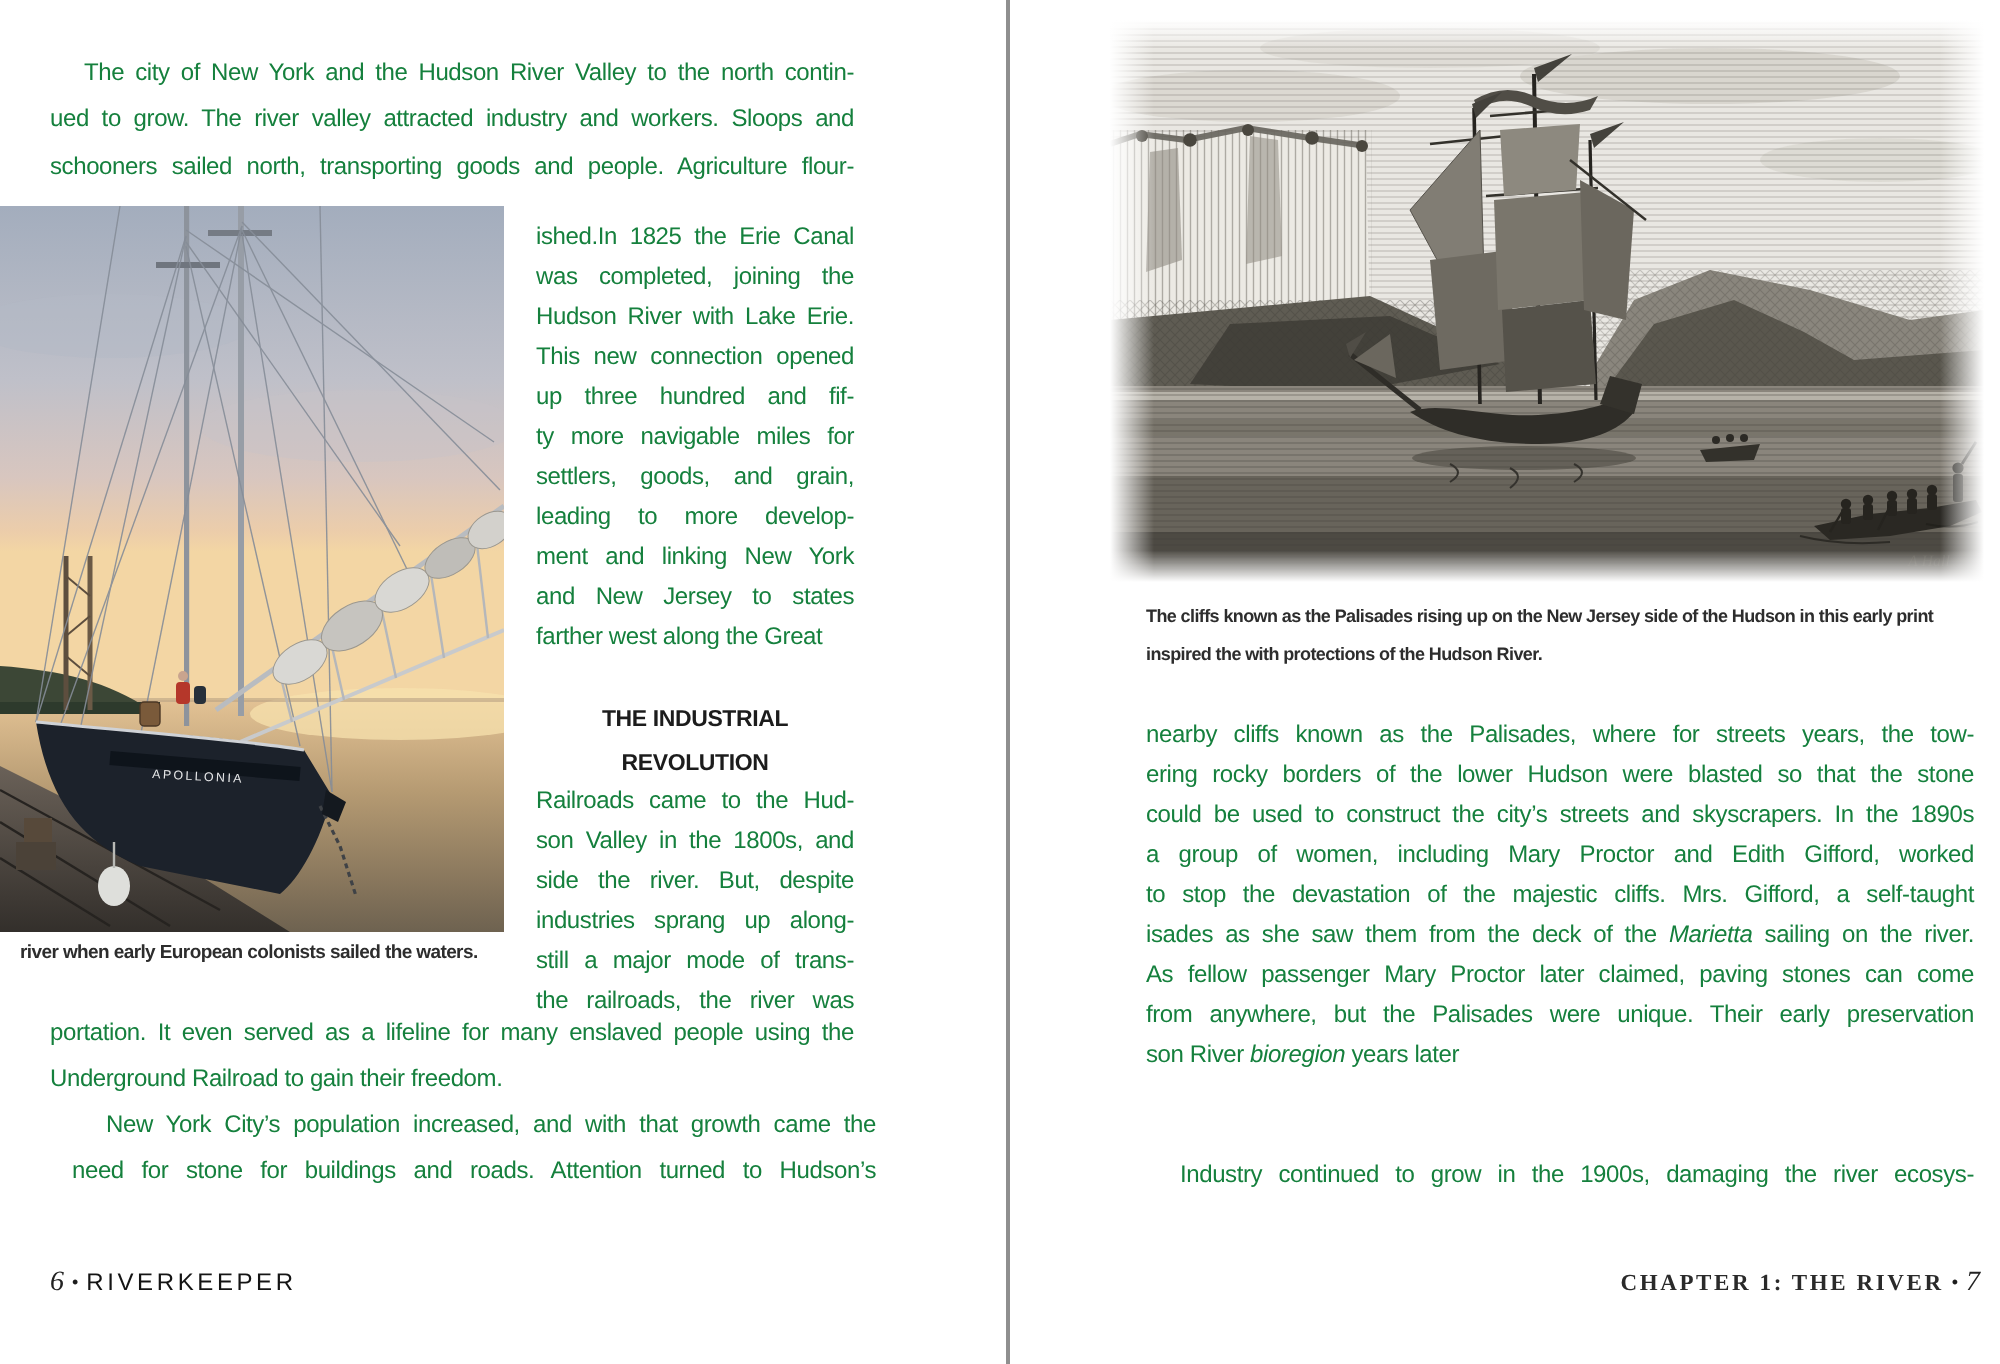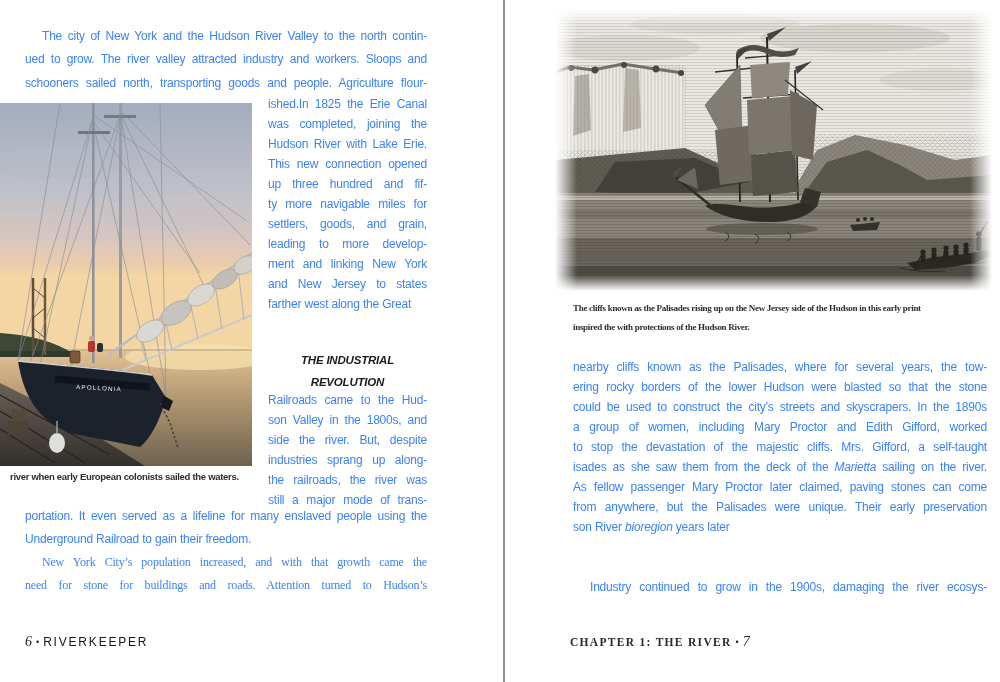--- a/index.html
+++ b/index.html
@@ -7,40 +7,40 @@
     width:1000px;height:682px;position:relative;background:#ffffff;
     font-family:"Liberation Sans", sans-serif;color:#3b3b3b;overflow:hidden;
   }
   .abs{position:absolute;}
   
   #gutter{left:503px;top:0;width:1.5px;height:682px;background:#8f8f8f;}
   
   .lines .tl{display:block;text-align:justify;text-align-last:justify;letter-spacing:-0.2px;}
   .lines.last-left .tl:last-child{text-align-last:left;}
   .lines.left .tl{text-align:left;text-align-last:left;}
-  .lines.center .tl{text-align:center;text-align-last:center;font-style:italic;}
+  .lines.center .tl{text-align:center;text-align-last:center;}
   .lines.indent .tl:first-child{text-indent:17px;}
-  .body-txt{font-size:12px;color:#3b82f6;}
+  .body-txt{font-size:12px;color:#15803d;}
   .lh23 .tl{line-height:23.4px;height:23.4px;}
   .lh20 .tl{line-height:20px;height:20px;}
   .caption{font-weight:bold;color:#2d2d2d;}
   .caption .tl{letter-spacing:-0.3px;white-space:nowrap;}
   #captionL{font-size:9.5px;}
   #captionL .tl{line-height:20px;height:20px;}
   #captionR{font-size:9px;}
-  #captionR .tl{line-height:18.5px;height:18.5px;font-family:Liberation Serif, serif;}
+  #captionR .tl{line-height:18.5px;height:18.5px;}
   #heading{font-size:11.5px;font-weight:bold;letter-spacing:2.6px;color:#1c1c1c;}
   #heading .tl{line-height:22px;height:22px;}
   
   .footer{font-size:11px;color:#1c1c1c;}
   .folio-num{font-family:"Liberation Serif", serif;font-style:italic;font-size:14px;color:#222;}
   .folio-sep{font-size:9px;position:relative;top:-1px;padding:0 4px;color:#1c1c1c;}
   .book-label{font-weight:normal;font-size:12px;letter-spacing:1.8px;color:#141414;}
   .chapter-label{font-family:"Liberation Serif", serif;font-weight:bold;font-size:11.5px;letter-spacing:1.3px;color:#2a2a2a;}
-  #footerR{width:420px;}
+  #footerR{width:420px;text-align:right;}
   svg{display:block;}
 </style>
 </head>
 <body>
 
 <div id="gutter" class="abs"></div>
 
 <div>
 
   <div id="p1top" class="abs lines body-txt lh23 indent" style="left:25px;top:25px;width:402px;">
@@ -136,21 +136,21 @@
       <path d="M18,258 C70,263 130,268 152,272" fill="none" stroke="#cfd2d6" stroke-width="1.5"></path>
       <path d="M55,276 L150,284" fill="none" stroke="#0e141b" stroke-width="7"></path>
       <text x="76" y="286" font-size="6.2" letter-spacing="1.2" fill="#e8e9ea" transform="rotate(3 76 286)">APOLLONIA</text>
       <ellipse cx="57" cy="340" rx="8" ry="10" fill="#dedfdb"></ellipse>
       <line x1="57" y1="318" x2="57" y2="331" stroke="#b9bab6" stroke-width="1.2"></line>
       <polyline points="160,300 170,320 178,345" fill="none" stroke="#3f4246" stroke-width="1.6" stroke-dasharray="2.5,2"></polyline>
       <path d="M163,292 l10,6 l-4,10 l-8,-4 Z" fill="#14191f"></path>
     </svg>
   </div>
 
-  <div id="colA" class="abs lines body-txt lh20 last-left" style="left:268px;top:94px;width:159px;">
+  <div id="colA" class="abs lines body-txt lh20 last-left" style="left:268px;top:108px;width:159px;">
       <div class="tl">ished.In 1825 the Erie Canal</div>
       <div class="tl">was completed, joining the</div>
       <div class="tl">Hudson River with Lake Erie.</div>
       <div class="tl">This new connection opened</div>
       <div class="tl">up three hundred and fif-</div>
       <div class="tl">ty more navigable miles for</div>
       <div class="tl">settlers, goods, and grain,</div>
       <div class="tl">leading to more develop-</div>
       <div class="tl">ment and linking New York</div>
       <div class="tl">and New Jersey to states</div>
@@ -160,34 +160,34 @@
   <div id="heading" class="abs lines center" style="left:268px;top:349px;width:159px;">
       <div class="tl">THE INDUSTRIAL</div>
       <div class="tl">REVOLUTION</div>
     </div>
 
   <div id="colB" class="abs lines body-txt lh20" style="left:268px;top:390px;width:159px;">
       <div class="tl">Railroads came to the Hud-</div>
       <div class="tl">son Valley in the 1800s, and</div>
       <div class="tl">side the river. But, despite</div>
       <div class="tl">industries sprang up along-</div>
+      <div class="tl">still a major mode of trans-</div>
       <div class="tl">the railroads, the river was</div>
-      <div class="tl">still a major mode of trans-</div>
     </div>
 
   <div id="captionL" class="abs lines left caption" style="left:10px;top:467px;width:240px;">
       <div class="tl">river when early European colonists sailed the waters.</div>
     </div>
 
   <div id="cont" class="abs lines body-txt lh23 last-left" style="left:25px;top:505px;width:402px;">
       <div class="tl">portation. It even served as a lifeline for many enslaved people using the</div>
       <div class="tl">Underground Railroad to gain their freedom.</div>
     </div>
 
-  <div id="para2L" class="abs lines body-txt lh23 indent" style="left:25px;top:551px;width:402px;font-family:Liberation Serif, serif;">
+  <div id="para2L" class="abs lines body-txt lh23 indent" style="left:36px;top:551px;width:402px;">
       <div class="tl">New York City’s population increased, and with that growth came the</div>
       <div class="tl">need for stone for buildings and roads. Attention turned to Hudson’s</div>
     </div>
 
   <div id="footerL" class="abs footer" style="left:25px;top:634px;">
     <span class="folio-num">6</span><span class="folio-sep">•</span><span class="book-label">RIVERKEEPER</span>
   </div>
 </div>
 
 <div>
@@ -318,21 +318,21 @@
       <rect x="0" y="265" width="437" height="16" fill="url(#fadeB)"></rect>
     </svg>
   </div>
 
   <div id="captionR" class="abs lines left caption" style="left:573px;top:299px;width:414px;">
       <div class="tl">The cliffs known as the Palisades rising up on the New Jersey side of the Hudson in this early print</div>
       <div class="tl">inspired the with protections of the Hudson River.</div>
     </div>
 
   <div id="bodyR" class="abs lines body-txt lh20 last-left" style="left:573px;top:357px;width:414px;">
-      <div class="tl">nearby cliffs known as the Palisades, where for several years, the tow-</div>
+      <div class="tl">nearby cliffs known as the Palisades, where for streets years, the tow-</div>
       <div class="tl">ering rocky borders of the lower Hudson were blasted so that the stone</div>
       <div class="tl">could be used to construct the city’s streets and skyscrapers. In the 1890s</div>
       <div class="tl">a group of women, including Mary Proctor and Edith Gifford, worked</div>
       <div class="tl">to stop the devastation of the majestic cliffs. Mrs. Gifford, a self-taught</div>
       <div class="tl">isades as she saw them from the deck of the <i>Marietta</i> sailing on the river.</div>
       <div class="tl">As fellow passenger Mary Proctor later claimed, paving stones can come</div>
       <div class="tl">from anywhere, but the Palisades were unique. Their early preservation</div>
       <div class="tl">son River <i>bioregion</i> years later</div>
     </div>
 

